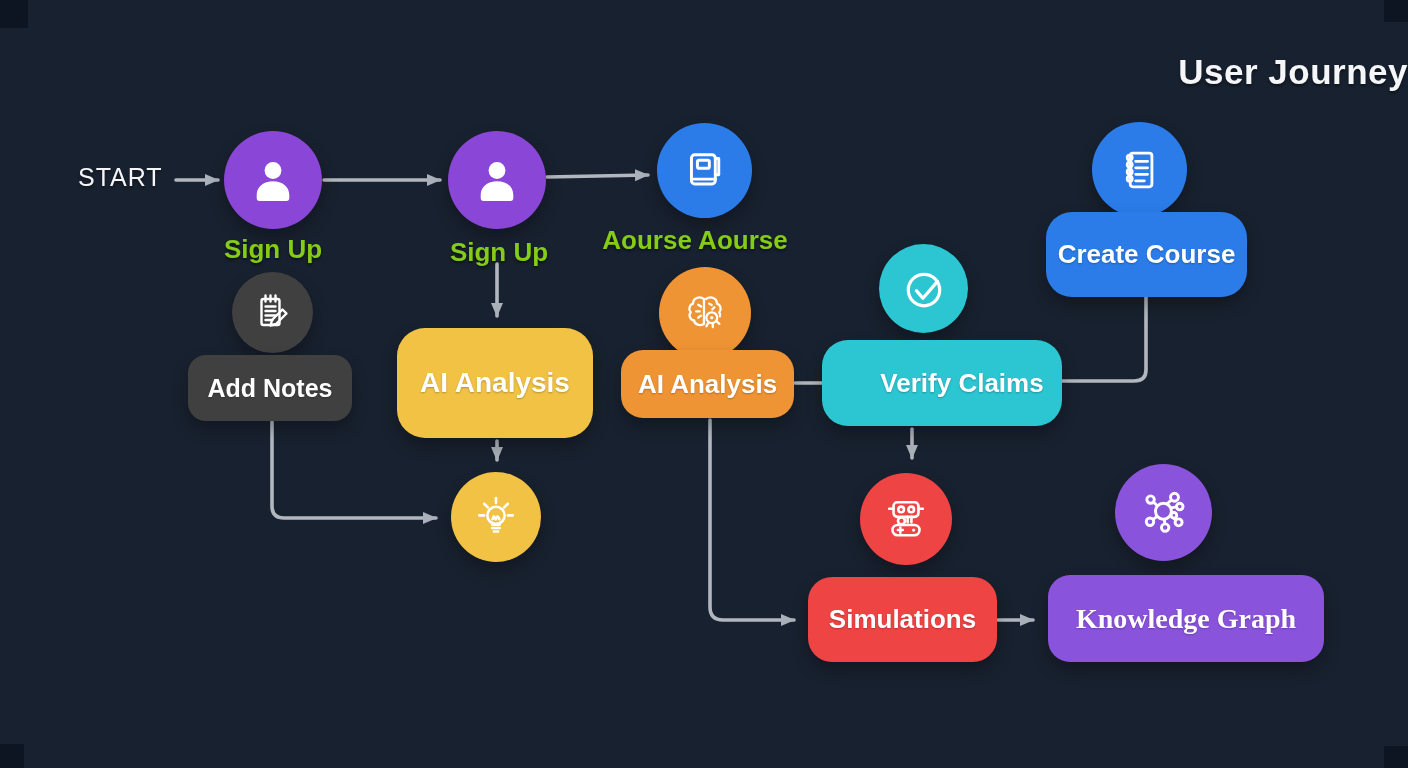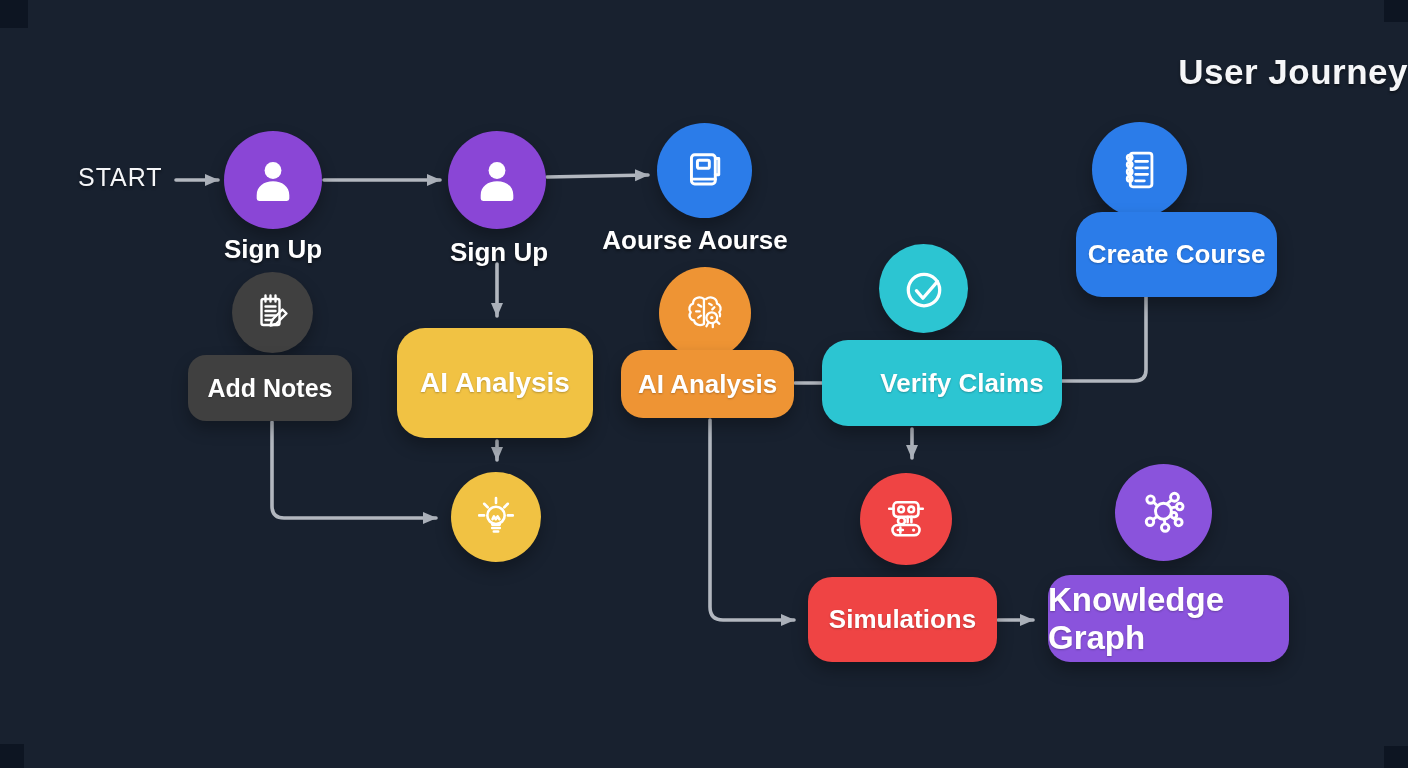--- a/index.html
+++ b/index.html
@@ -23,21 +23,21 @@
     position:absolute;border-radius:50%;
     display:flex;align-items:center;justify-content:center;
     box-shadow:0 8px 16px rgba(0,0,0,.28);
   }
   .pill{
     position:absolute;display:flex;align-items:center;justify-content:center;
     color:#fff;font-weight:700;text-shadow:0 1px 2px rgba(0,0,0,.25);
     box-shadow:0 8px 16px rgba(0,0,0,.28);
   }
   .node-label{
-    position:absolute;text-align:center;font-weight:700;color:#ffffff;
+    position:absolute;text-align:center;font-weight:700;color:#84cc16;
     text-shadow:0 2px 3px rgba(0,0,0,.45);
   }
   .c-purple{background:#8a46d6;}
   .c-blue{background:#2b7ce9;}
   .c-green{background:#404040;}
   .c-orange{background:#ee9434;}
   .c-teal{background:#2cc5d2;}
   .c-yellow{background:#f1c243;}
   .c-red{background:#ef4444;}
   .c-violet{background:#8a53dc;}
@@ -106,21 +106,21 @@
   <div class="circle c-blue" style="left:1092px;top:122px;width:95px;height:95px;">
     <svg width="52" height="52" viewBox="0 0 48 48" fill="none" stroke="#fff" stroke-width="2.6" stroke-linecap="round" stroke-linejoin="round">
       <rect x="15" y="8.5" width="20" height="31" rx="2.5"></rect>
       <path d="M20 16 h11 M20 22 h11 M20 28 h11 M20 34 h8"></path>
       <circle cx="14.5" cy="12.5" r="2.3"></circle>
       <circle cx="14.5" cy="19" r="2.3"></circle>
       <circle cx="14.5" cy="25.5" r="2.3"></circle>
       <circle cx="14.5" cy="32" r="2.3"></circle>
     </svg>
   </div>
-  <div class="pill c-blue" style="left:1076px;top:212px;width:201px;height:85px;border-radius:26px;font-size:26px;">
+  <div class="pill c-blue" style="left:1046px;top:212px;width:201px;height:85px;border-radius:26px;font-size:26px;">
     <span>Create Course</span>
   </div>
 
   <div class="circle c-green" style="left:232px;top:272px;width:81px;height:81px;">
     <svg width="48" height="48" viewBox="0 0 48 48" fill="none" stroke="#fff" stroke-width="2.4" stroke-linecap="round" stroke-linejoin="round">
       <rect x="12.5" y="10" width="18" height="26" rx="2"></rect>
       <path d="M16.5 6.5 v6 M21.5 6.5 v6 M26.5 6.5 v6"></path>
       <path d="M16.5 17.5 h10 M16.5 22 h10 M16.5 26.5 h10 M16.5 31 h7"></path>
       <path d="M33.5 20.5 l4 4 L27 35 l-5.5 1.5 L23 31 z"></path>
     </svg>
@@ -191,17 +191,17 @@
       <circle cx="23.5" cy="22.5" r="6.8" fill="currentColor"></circle>
       <circle cx="12.5" cy="12.5" r="3.2" fill="currentColor"></circle>
       <circle cx="33" cy="10.5" r="3.4" fill="currentColor"></circle>
       <circle cx="37.5" cy="18.5" r="2.8" fill="currentColor"></circle>
       <circle cx="12" cy="31.5" r="3.2" fill="currentColor"></circle>
       <circle cx="25" cy="36.5" r="3.2" fill="currentColor"></circle>
       <circle cx="36.5" cy="32" r="3" fill="currentColor"></circle>
       <circle cx="32.5" cy="26" r="2.4" fill="currentColor"></circle>
     </svg>
   </div>
-  <div class="pill c-violet" style="left:1048px;top:575px;width:241px;height:87px;border-radius:22px;font-size:33px;">
+  <div class="pill c-violet" style="left:1048px;top:575px;width:276px;height:87px;border-radius:22px;font-size:28px;font-family:Liberation Serif, serif;">
     <span>Knowledge Graph</span>
   </div>
 
 </div>
 
 </body></html>

